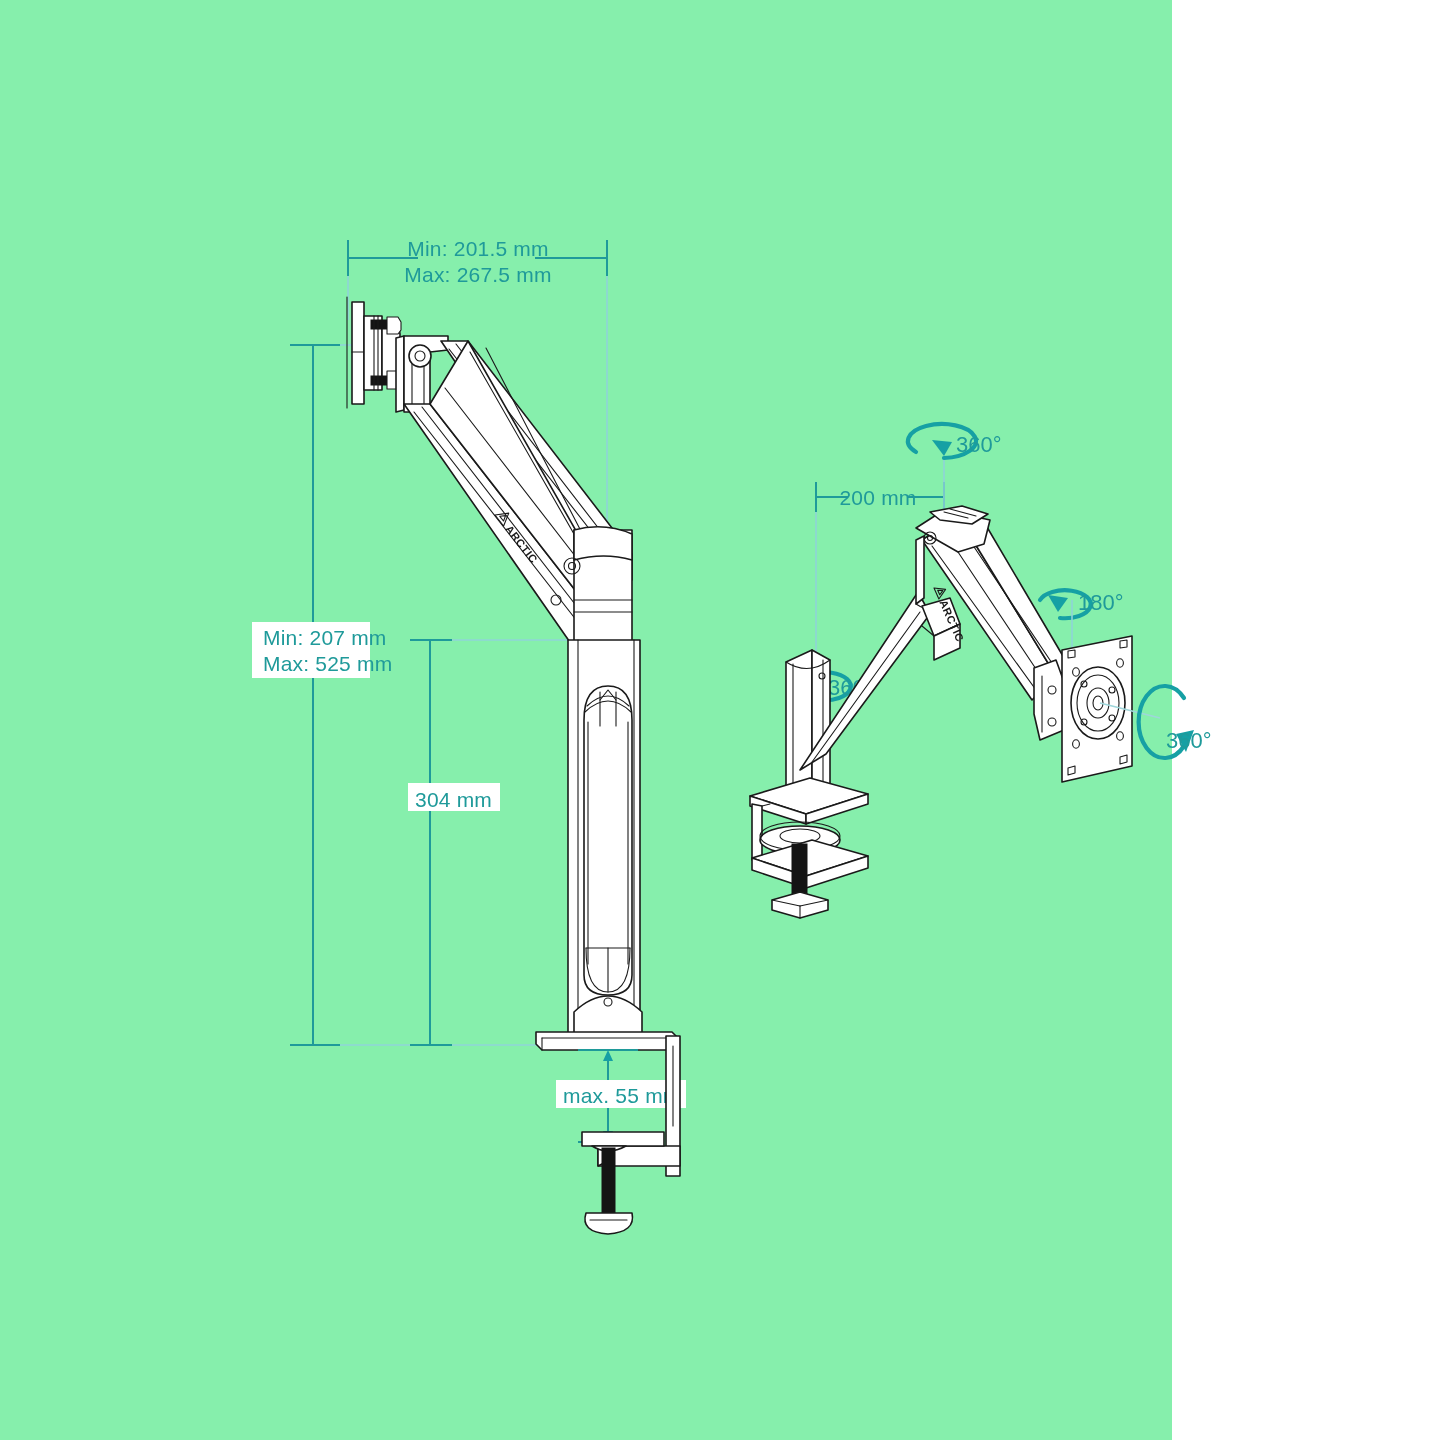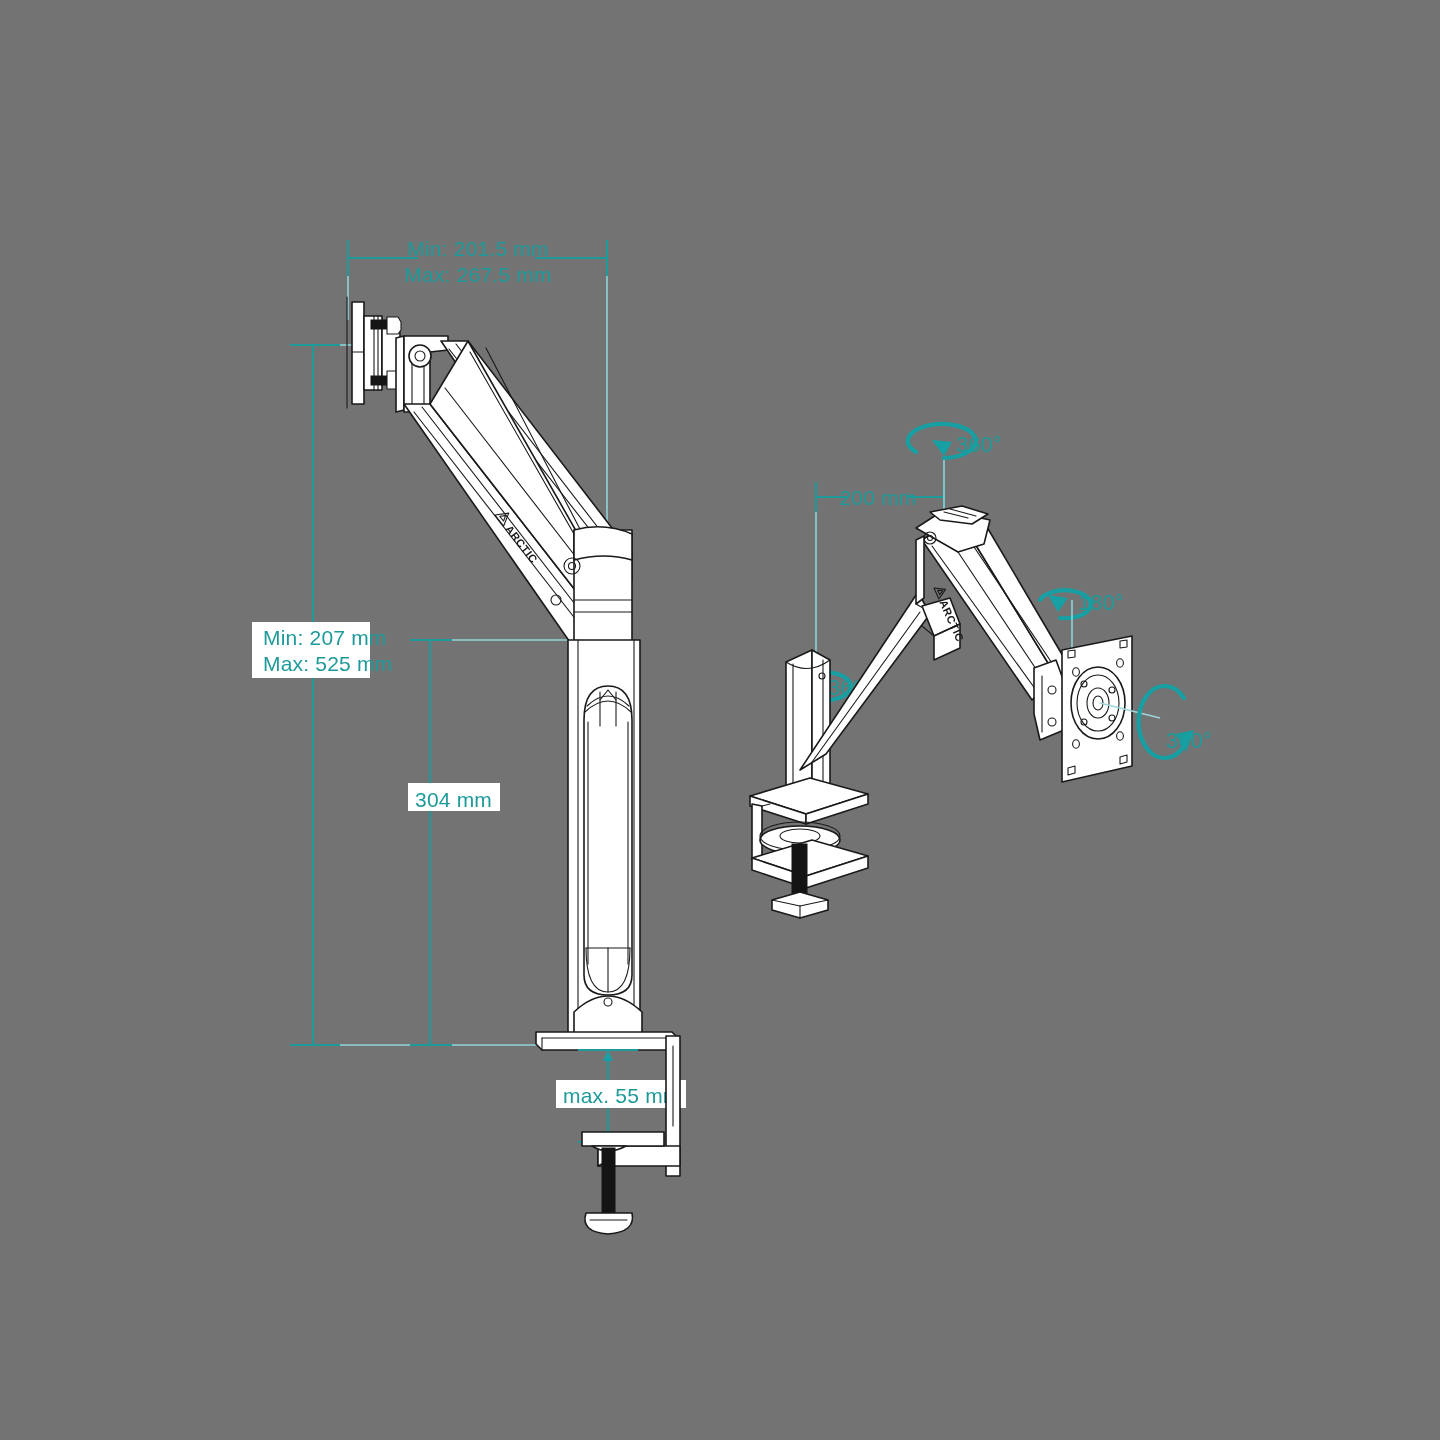--- a/index.html
+++ b/index.html
@@ -8,23 +8,23 @@
     background: #ffffff;
   }
   body {
     width: 1440px;
     height: 1440px;
     font-family: "Liberation Sans", sans-serif;
     overflow: hidden;
   }
   #stage {
     position: relative;
-    width: 1440px;
+    width: 1172px;
     height: 1440px;
-    background: #737373;
+    background: #86efac;
   }
   #stage > svg {
     position: absolute;
     top: 0;
     left: 0;
   }
   .dim-text {
     font-family: "Liberation Sans", sans-serif;
     font-size: 21px;
     fill: #1f9a9a;

